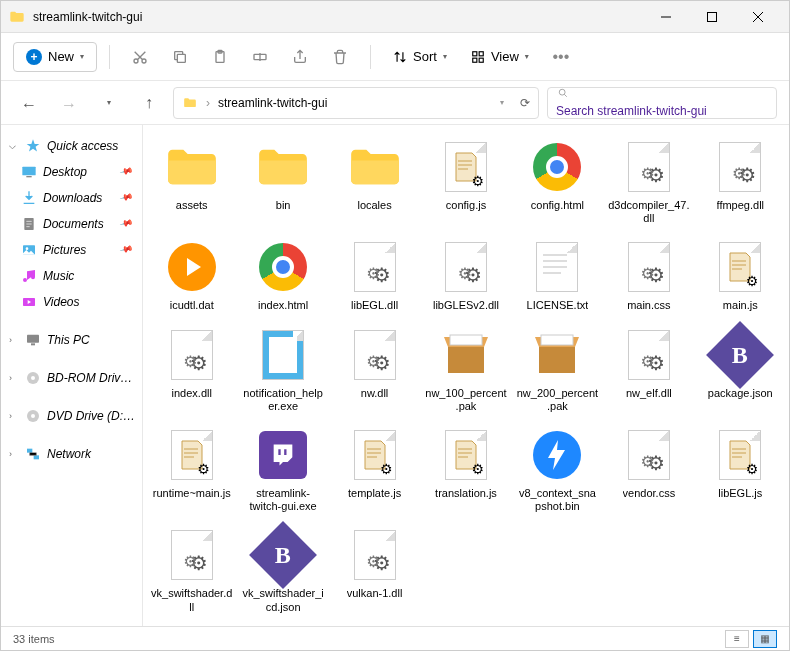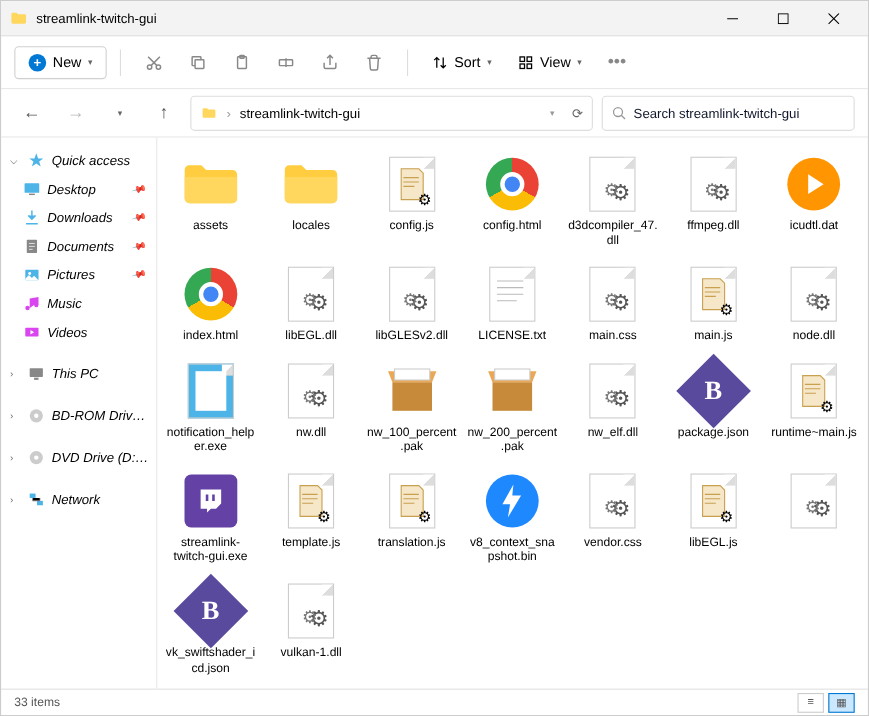--- a/index.html
+++ b/index.html
@@ -15,21 +15,21 @@
 .new-btn { display: flex; align-items: center; gap: 6px; padding: 6px 12px; border: 1px solid #d0d0d0; border-radius: 4px; font-size: 13px; cursor: pointer; }
 .new-btn .plus { width: 16px; height: 16px; background: #0078d4; border-radius: 50%; color: white; display: flex; align-items: center; justify-content: center; font-size: 12px; font-weight: bold; }
 .toolbar-sep { width: 1px; height: 24px; background: #ddd; margin: 0 8px; }
 .toolbar-icon-btn { width: 36px; height: 36px; display: flex; align-items: center; justify-content: center; cursor: pointer; color: #888; border-radius: 4px; }
 .toolbar-labeled { display: flex; align-items: center; gap: 6px; padding: 6px 10px; font-size: 13px; cursor: pointer; border-radius: 4px; }
 
 .navbar { height: 44px; display: flex; align-items: center; padding: 0 12px; gap: 8px; border-bottom: 1px solid #e8e8e8; }
 .nav-btn { width: 32px; height: 32px; display: flex; align-items: center; justify-content: center; cursor: pointer; color: #555; border-radius: 4px; }
 .breadcrumb { flex: 1; display: flex; align-items: center; gap: 8px; padding: 4px 8px; border: 1px solid #ddd; border-radius: 4px; font-size: 12px; height: 32px; }
 .breadcrumb-folder { width: 16px; height: 14px; }
-.search-box { width: 230px; height: 32px; border: 1px solid #ddd; border-radius: 4px; padding: 0 8px; font-size: 12px; display: flex; align-items: center; gap: 6px; color: #0f172a; }
+.search-box { width: 230px; height: 32px; border: 1px solid #ddd; border-radius: 4px; padding: 0 8px; font-size: 12px; display: flex; gap: 6px; color: #4c1d95; flex-direction: column; }
 
 .main-area { flex: 1; display: flex; overflow: hidden; }
 .sidebar { width: 142px; border-right: 1px solid #e8e8e8; padding: 8px 0; overflow-y: auto; font-size: 12px; }
 .sidebar-item { display: flex; align-items: center; padding: 4px 4px 4px 8px; cursor: pointer; gap: 6px; height: 26px; }
 .sidebar-chevron { width: 10px; font-size: 9px; color: #666; }
 .sidebar-icon { width: 16px; height: 16px; flex-shrink: 0; }
 .sidebar-label { flex: 1; white-space: nowrap; overflow: hidden; text-overflow: ellipsis; font-style: italic; }
 .sidebar-pin { font-size: 9px; color: #888; margin-right: 6px; transform: rotate(30deg); }
 .sidebar-sub { padding-left: 20px; }
 .sidebar-sep { height: 12px; }
@@ -276,20 +276,29 @@
             </div>
             <div class="file-label">assets</div>
           </div>
           <div class="file-item">
             <div class="file-icon">
               <svg class="folder-svg" viewBox="0 0 24 20">
                 <path fill="#ffcd3f" d="M1 4a2 2 0 012-2h5l2 2h11a2 2 0 012 2v10a2 2 0 01-2 2H3a2 2 0 01-2-2V4z"></path>
                 <path fill="#ffd75e" d="M1 7h22v9a2 2 0 01-2 2H3a2 2 0 01-2-2V7z"></path>
               </svg>
             </div>
+            <div class="file-label">bin</div>
+          </div>
+          <div class="file-item">
+            <div class="file-icon">
+              <svg class="folder-svg" viewBox="0 0 24 20">
+                <path fill="#ffcd3f" d="M1 4a2 2 0 012-2h5l2 2h11a2 2 0 012 2v10a2 2 0 01-2 2H3a2 2 0 01-2-2V4z"></path>
+                <path fill="#ffd75e" d="M1 7h22v9a2 2 0 01-2 2H3a2 2 0 01-2-2V7z"></path>
+              </svg>
+            </div>
             <div class="file-label">locales</div>
           </div>
           <div class="file-item">
             <div class="file-icon">
               <div class="file-page">
                 <svg style="position:absolute;top:8px;left:8px" width="24" height="32" viewBox="0 0 24 32">
                   <path fill="#f5e7c8" stroke="#c9a050" d="M2 2h16l4 4v24H2z"></path>
                   <path fill="none" stroke="#c9a050" d="M4 10h14M4 14h14M4 18h10"></path>
                 </svg>
                 <span style="position:absolute;bottom:2px;right:2px;font-size:14px">⚙</span>
@@ -388,21 +397,21 @@
             </div>
             <div class="file-label">main.js</div>
           </div>
           <div class="file-item">
             <div class="file-icon">
               <div class="file-page">
                 <span class="gear-overlay">⚙</span>
                 <span style="position:absolute;bottom:8px;right:14px;font-size:16px;color:#777">⚙</span>
               </div>
             </div>
-            <div class="file-label">node.dll</div>
+            <div class="file-label">index.dll</div>
           </div>
           <div class="file-item">
             <div class="file-icon">
               <div class="file-page" style="background:#4db4e8">
                 <div style="position:absolute;inset:6px;background:white"></div>
               </div>
             </div>
             <div class="file-label">notification_helper.exe</div>
           </div>
           <div class="file-item">
@@ -528,20 +537,21 @@
             </div>
             <div class="file-label">libEGL.js</div>
           </div>
           <div class="file-item">
             <div class="file-icon">
               <div class="file-page">
                 <span class="gear-overlay">⚙</span>
                 <span style="position:absolute;bottom:8px;right:14px;font-size:16px;color:#777">⚙</span>
               </div>
             </div>
+            <div class="file-label">vk_swiftshader.dll</div>
           </div>
           <div class="file-item">
             <div class="file-icon">
               <div style="width:48px;height:48px;background:#5a4a9e;transform:rotate(45deg);display:flex;align-items:center;justify-content:center">
                 <span style="transform:rotate(-45deg);color:white;font-weight:bold;font-size:24px;font-family:serif">B</span>
               </div>
             </div>
             <div class="file-label">vk_swiftshader_icd.json</div>
           </div>
           <div class="file-item">

